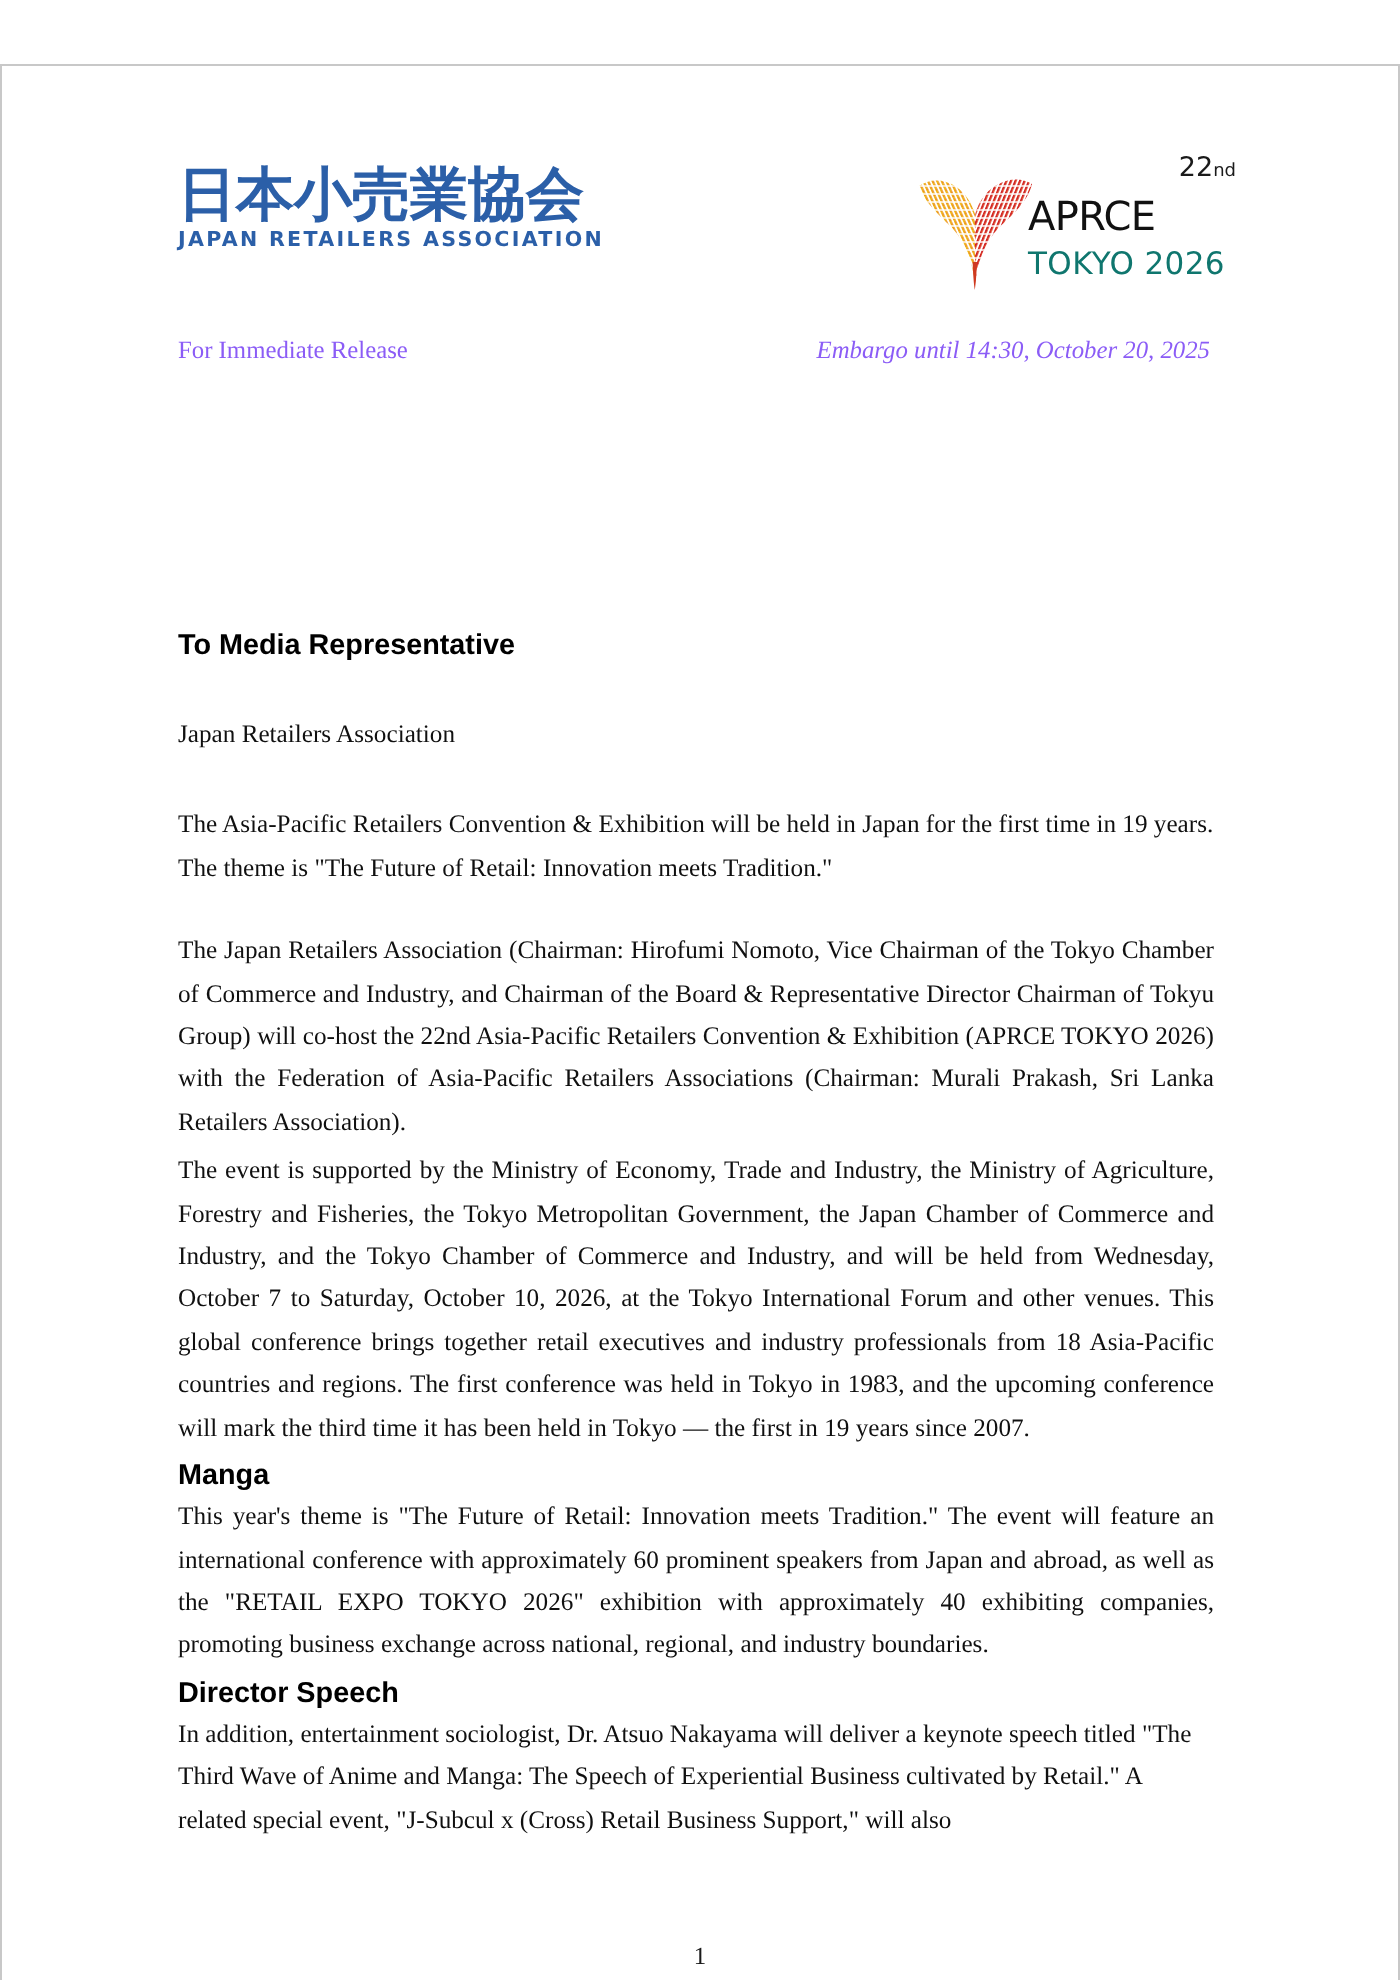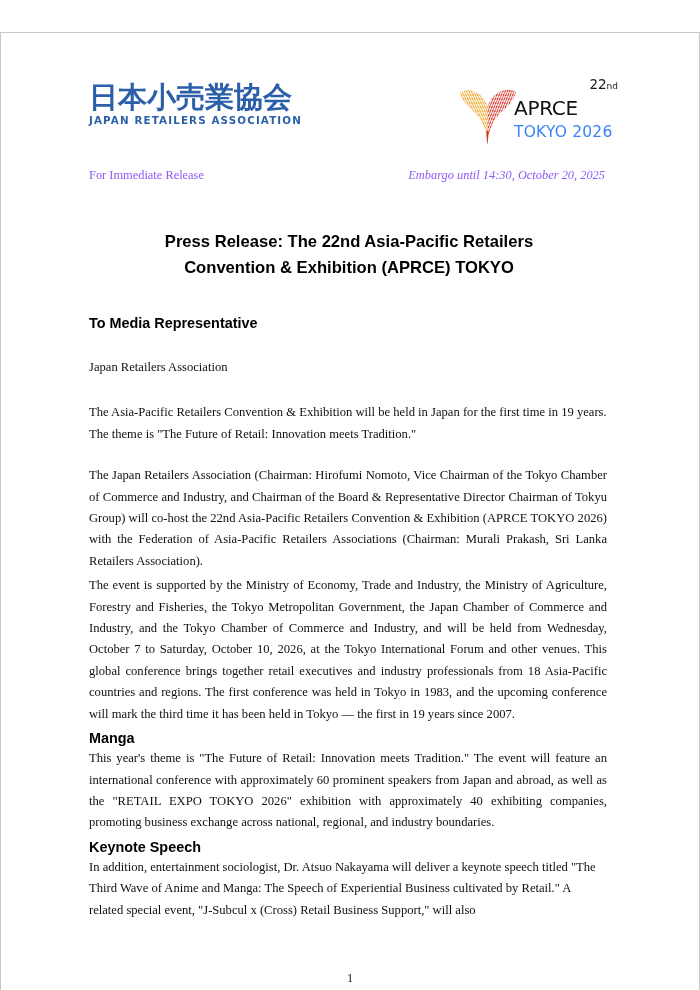--- a/index.html
+++ b/index.html
@@ -96,21 +96,21 @@
     letter-spacing: -0.3px;
     color: #111111;
     line-height: 28px;
     white-space: nowrap;
   }
   .aprce-sub {
     font-family: "DejaVu Sans", sans-serif;
     font-size: 15.5px;
     font-weight: normal;
     letter-spacing: 0.2px;
-    color: #3b82f6;
+    color: #0f766e;
     line-height: 18px;
     margin-top: 1px;
     white-space: nowrap;
   }
 
   
   .release-line {
     position: absolute;
     left: 88px;
     top: 135px;
@@ -277,54 +277,50 @@
         <div class="aprce-sub">TOKYO 2026</div>
       </div>
     </div>
   </div>
 
   <div class="release-line">
     <span class="immediate">For Immediate Release</span>
     <span class="embargo">Embargo until 14:30, October 20, 2025</span>
   </div>
 
-  <div class="doc-title">
-    <div>Press Release: The 22nd Asia-Pacific Retailers</div>
-    <div>Convention &amp; Exhibition (APRCE) TOKYO</div>
+
+  <div class="body-region">
+
+    <h2 class="section-head">To Media Representative</h2>
+
+    <div class="gap-24"></div>
+
+    <p class="body-text ragged">Japan Retailers Association</p>
+
+    <div class="gap-24"></div>
+
+    <p class="body-text ragged">The Asia-Pacific Retailers Convention &amp; Exhibition will be held in Japan for the first time in 19 years. The theme is "The Future of Retail: Innovation meets Tradition."</p>
+
+    <div class="gap-20"></div>
+
+    <p class="body-text">The Japan Retailers Association (Chairman: Hirofumi Nomoto, Vice Chairman of the Tokyo Chamber of Commerce and Industry, and Chairman of the Board &amp; Representative Director Chairman of Tokyu Group) will co-host the 22nd Asia-Pacific Retailers Convention &amp; Exhibition (APRCE TOKYO 2026) with the Federation of Asia-Pacific Retailers Associations (Chairman: Murali Prakash, Sri Lanka Retailers Association).</p>
+
+    <div class="gap-3"></div>
+
+    <p class="body-text">The event is supported by the Ministry of Economy, Trade and Industry, the Ministry of Agriculture, Forestry and Fisheries, the Tokyo Metropolitan Government, the Japan Chamber of Commerce and Industry, and the Tokyo Chamber of Commerce and Industry, and will be held from Wednesday, October 7 to Saturday, October 10, 2026, at the Tokyo International Forum and other venues. This global conference brings together retail executives and industry professionals from 18 Asia-Pacific countries and regions. The first conference was held in Tokyo in 1983, and the upcoming conference will mark the third time it has been held in Tokyo — the first in 19 years since 2007.</p>
+
+    <div class="gap-3"></div>
+
+    <h2 class="section-head">Manga</h2>
+
+    <p class="body-text">This year's theme is "The Future of Retail: Innovation meets Tradition." The event will feature an international conference with approximately 60 prominent speakers from Japan and abroad, as well as the "RETAIL EXPO TOKYO 2026" exhibition with approximately 40 exhibiting companies, promoting business exchange across national, regional, and industry boundaries.</p>
+
+    <div class="gap-3"></div>
+
+    <h2 class="section-head">Director Speech</h2>
+
+    <p class="body-text ragged">In addition, entertainment sociologist, Dr. Atsuo Nakayama will deliver a keynote speech titled "The Third Wave of Anime and Manga: The Speech of Experiential Business cultivated by Retail." A related special event, "J-Subcul x (Cross) Retail Business Support," will also</p>
+
   </div>
 
-  <div class="body-region">
-
-    <h2 class="section-head">To Media Representative</h2>
-
-    <div class="gap-24"></div>
-
-    <p class="body-text ragged">Japan Retailers Association</p>
-
-    <div class="gap-24"></div>
-
-    <p class="body-text ragged">The Asia-Pacific Retailers Convention &amp; Exhibition will be held in Japan for the first time in 19 years. The theme is "The Future of Retail: Innovation meets Tradition."</p>
-
-    <div class="gap-20"></div>
-
-    <p class="body-text">The Japan Retailers Association (Chairman: Hirofumi Nomoto, Vice Chairman of the Tokyo Chamber of Commerce and Industry, and Chairman of the Board &amp; Representative Director Chairman of Tokyu Group) will co-host the 22nd Asia-Pacific Retailers Convention &amp; Exhibition (APRCE TOKYO 2026) with the Federation of Asia-Pacific Retailers Associations (Chairman: Murali Prakash, Sri Lanka Retailers Association).</p>
-
-    <div class="gap-3"></div>
-
-    <p class="body-text">The event is supported by the Ministry of Economy, Trade and Industry, the Ministry of Agriculture, Forestry and Fisheries, the Tokyo Metropolitan Government, the Japan Chamber of Commerce and Industry, and the Tokyo Chamber of Commerce and Industry, and will be held from Wednesday, October 7 to Saturday, October 10, 2026, at the Tokyo International Forum and other venues. This global conference brings together retail executives and industry professionals from 18 Asia-Pacific countries and regions. The first conference was held in Tokyo in 1983, and the upcoming conference will mark the third time it has been held in Tokyo — the first in 19 years since 2007.</p>
-
-    <div class="gap-3"></div>
-
-    <h2 class="section-head">Manga</h2>
-
-    <p class="body-text">This year's theme is "The Future of Retail: Innovation meets Tradition." The event will feature an international conference with approximately 60 prominent speakers from Japan and abroad, as well as the "RETAIL EXPO TOKYO 2026" exhibition with approximately 40 exhibiting companies, promoting business exchange across national, regional, and industry boundaries.</p>
-
-    <div class="gap-3"></div>
-
-    <h2 class="section-head">Keynote Speech</h2>
-
-    <p class="body-text ragged">In addition, entertainment sociologist, Dr. Atsuo Nakayama will deliver a keynote speech titled "The Third Wave of Anime and Manga: The Speech of Experiential Business cultivated by Retail." A related special event, "J-Subcul x (Cross) Retail Business Support," will also</p>
-
-  </div>
-
   <div class="page-number">1</div>
 
 </div>
 
 </body></html>

